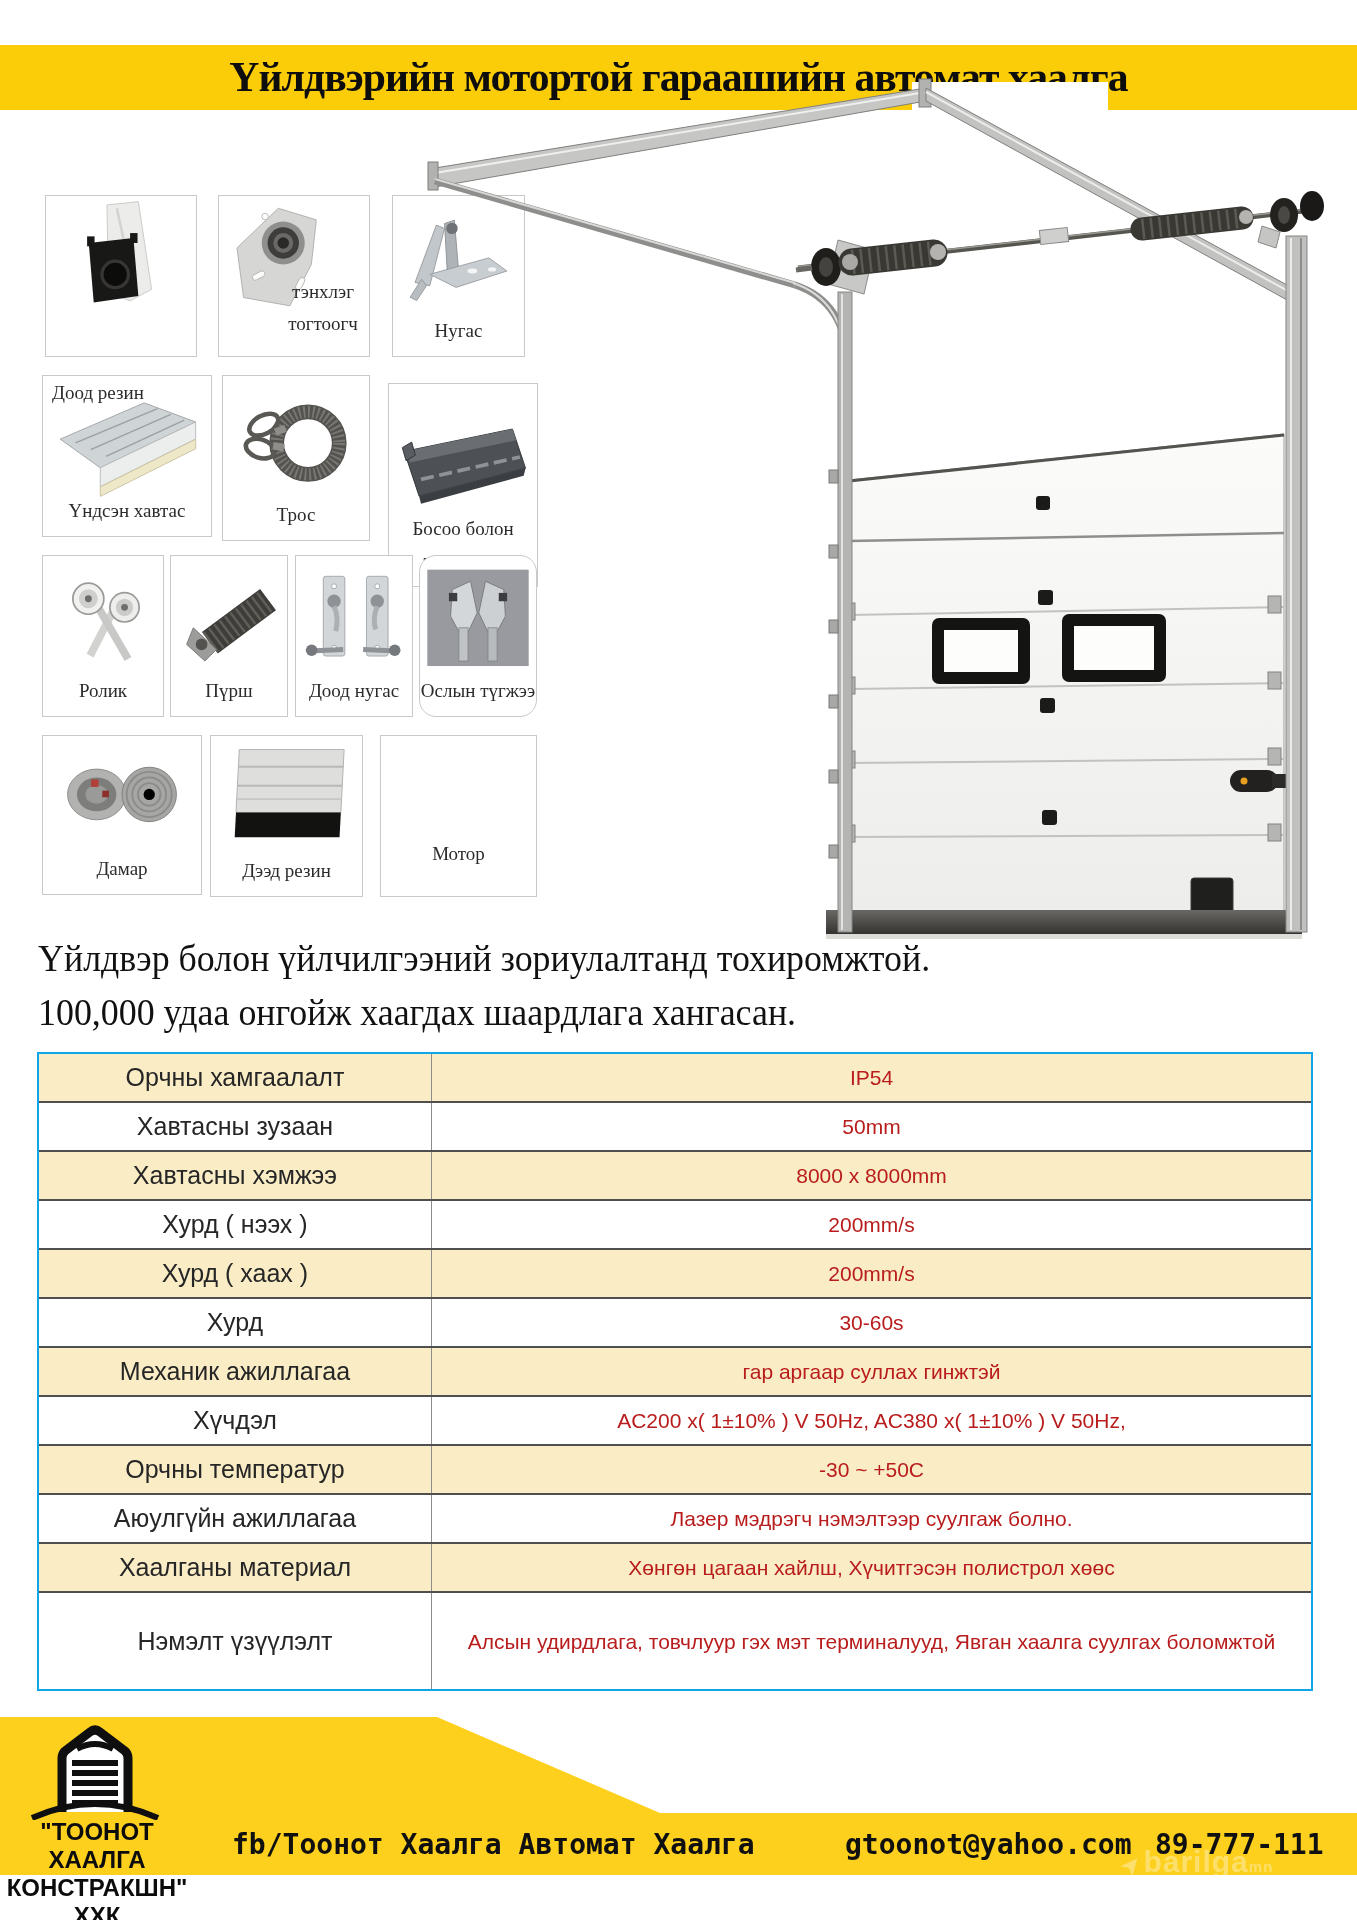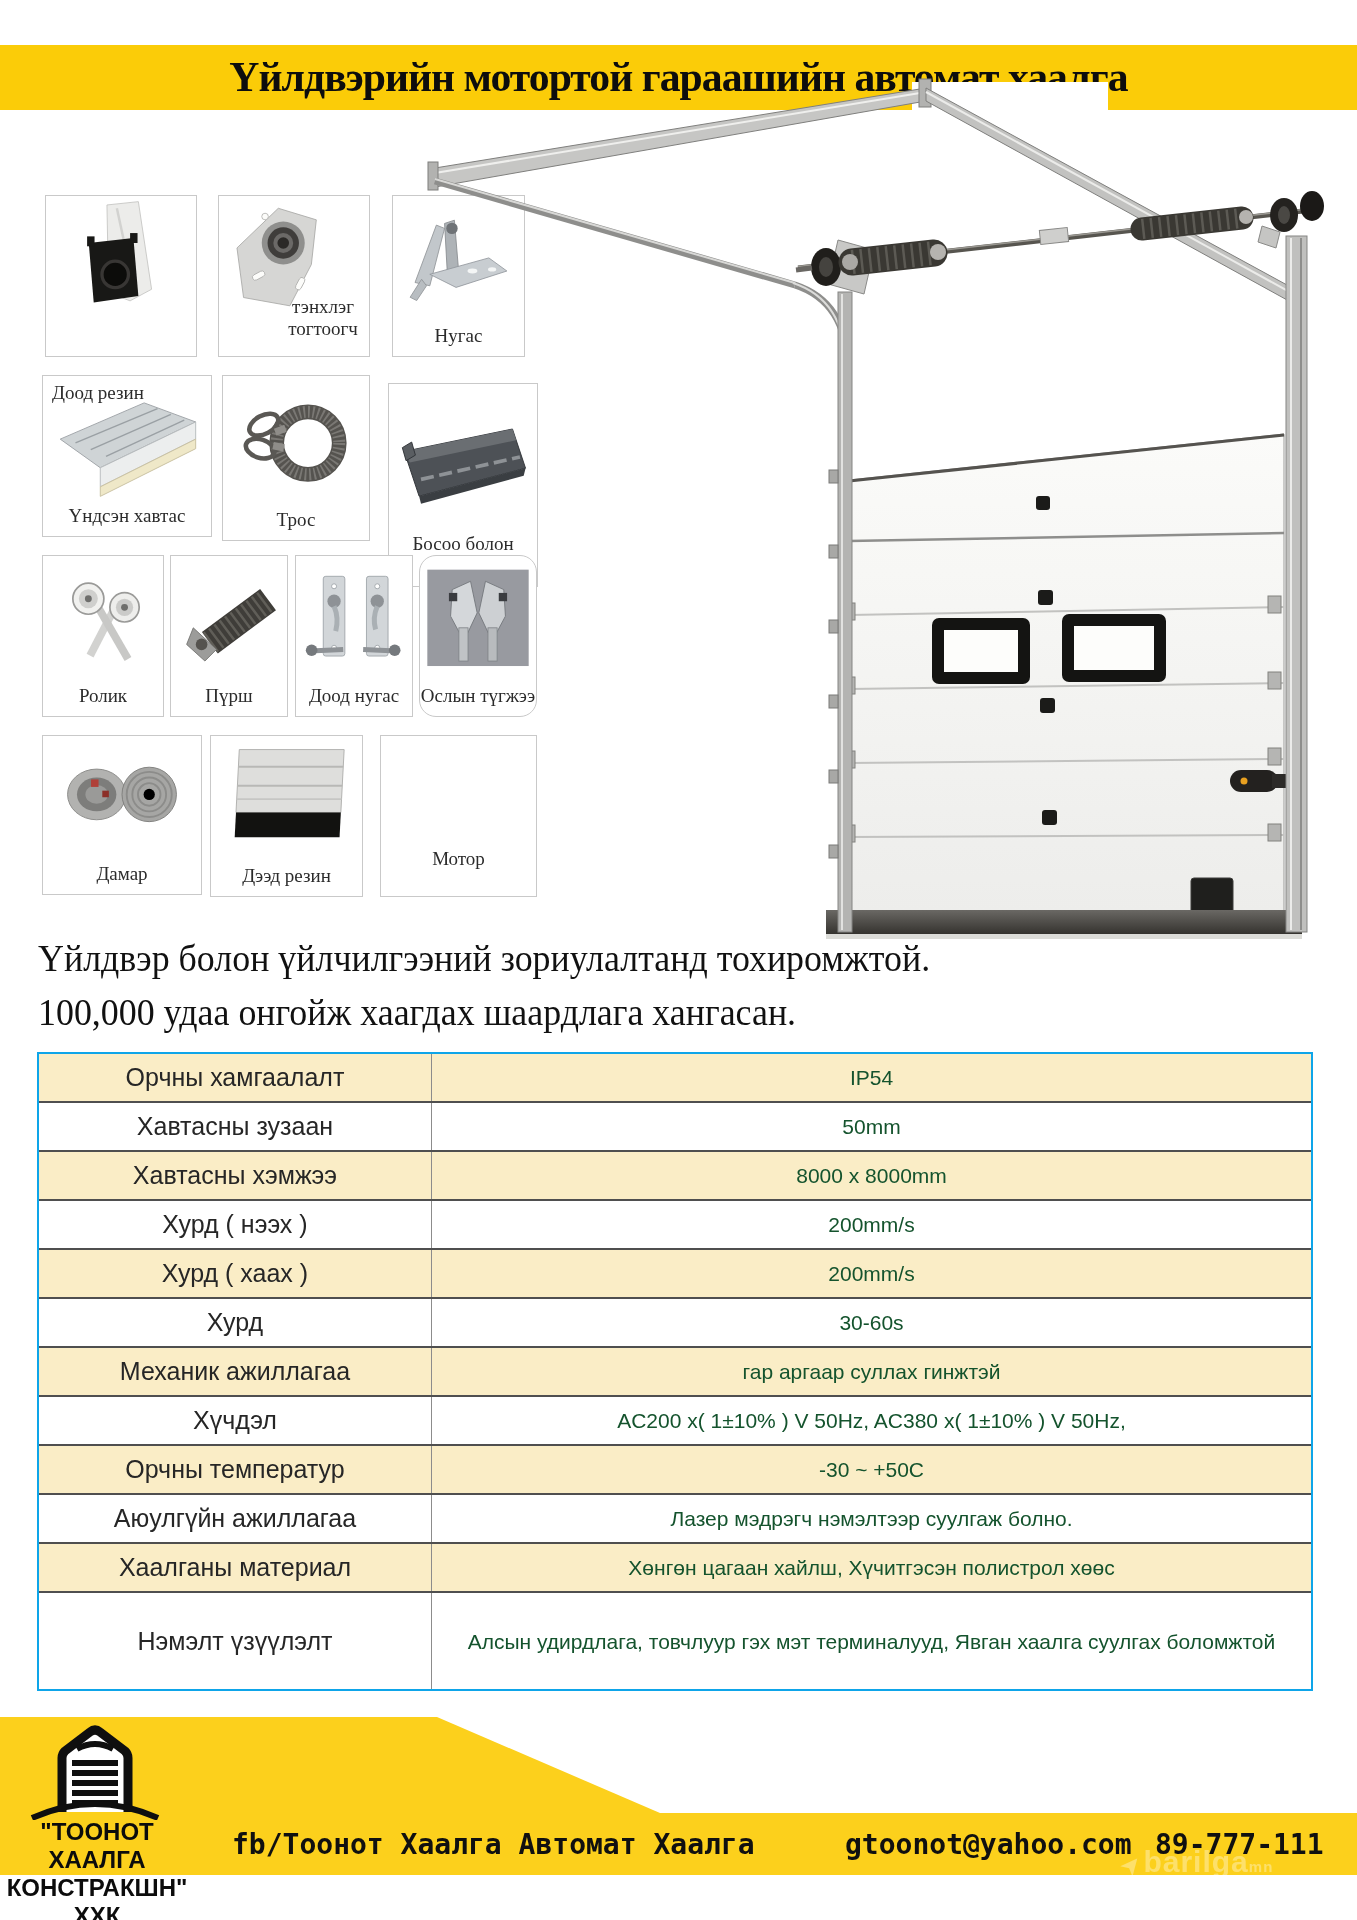--- a/index.html
+++ b/index.html
@@ -8,39 +8,39 @@
   
   .header-band{position:absolute;left:0;top:45px;width:100%;height:65px;background:var(--header-yellow,#FBCC08);z-index:1;}
   .header-band h1{margin:0;height:65px;line-height:64px;text-align:center;
      font-family:"Liberation Serif",serif;font-weight:bold;font-size:43px;color:#0d0d0d;
      transform:scaleX(.97);transform-origin:center;letter-spacing:-1px;white-space:nowrap;}
   
   .thumb{position:absolute;background:#fff;border:1px solid #c9c9c9;box-sizing:border-box;z-index:2;margin:0;}
   .thumb .art{position:absolute;left:4px;top:4px;right:4px;bottom:32px;}
   .thumb .art svg{width:100%;height:100%;}
   .thumb figcaption{position:absolute;left:0;right:0;bottom:9px;text-align:center;
-     font-family:"Liberation Serif",serif;font-size:19px;color:#2b2b2b;line-height:22px;}
+     font-family:"Liberation Serif",serif;font-size:19px;color:#2b2b2b;line-height:32px;}
   .thumb .corner-label{position:absolute;left:9px;top:6px;font-family:"Liberation Serif",serif;
      font-size:19px;color:#2b2b2b;}
   .thumb.cap-inside figcaption{left:auto;right:4px;bottom:16px;width:84px;}
   .thumb.cap-mid figcaption{bottom:26px;}
   
   .illustration{position:absolute;left:0;top:0;width:1357px;height:945px;z-index:5;pointer-events:none;}
   
   .intro{position:absolute;left:38px;top:932px;width:1280px;z-index:2;
      font-family:"Liberation Serif",serif;font-size:37px;color:#111;line-height:54px;
      transform:scaleX(.97);transform-origin:left;}
   
   .spec-table{position:absolute;left:37px;top:1052px;width:1272px;border:2px solid #0ea5e9;z-index:2;}
   .srow{display:flex;align-items:center;min-height:47px;border-top:2px solid var(--table-border,#4F4F4F);background:#fff;}
   .srow:first-child{border-top:none;}
   .srow:nth-child(odd){background:var(--table-row-yellow,#FAEDC6);}
   .srow .lbl{width:392px;text-align:center;font-size:25px;color:#262626;border-right:1px solid #8c8c8c;
      align-self:stretch;display:flex;align-items:center;justify-content:center;}
-  .srow .val{flex:1;text-align:center;font-size:21px;color:#14532d;line-height:27px;padding:4px 30px;}
+  .srow .val{flex:1;text-align:center;font-size:21px;color:#b91c1c;line-height:27px;padding:4px 30px;}
   .srow.tall{min-height:96px;}
   
   .footer-strip{position:absolute;left:0;top:1813px;width:100%;height:62px;background:var(--footer-yellow,#FCD01C);z-index:1;}
   .logo-block{position:absolute;left:0;top:1717px;width:660px;height:158px;background:var(--footer-yellow,#FCD01C);
      clip-path:polygon(0 0,437px 0,660px 96px,660px 158px,0 158px);z-index:2;}
   .logo-svg{position:absolute;left:30px;top:1724px;z-index:3;}
   .company-name{position:absolute;left:4px;top:1818px;width:186px;text-align:center;z-index:3;
      font-weight:bold;font-size:24px;line-height:28px;color:#0c0c0c;letter-spacing:0;}
   .contact{position:absolute;top:1828px;z-index:3;font-family:"DejaVu Sans Mono",monospace;
      font-weight:bold;font-size:28px;color:#101010;white-space:nowrap;}

